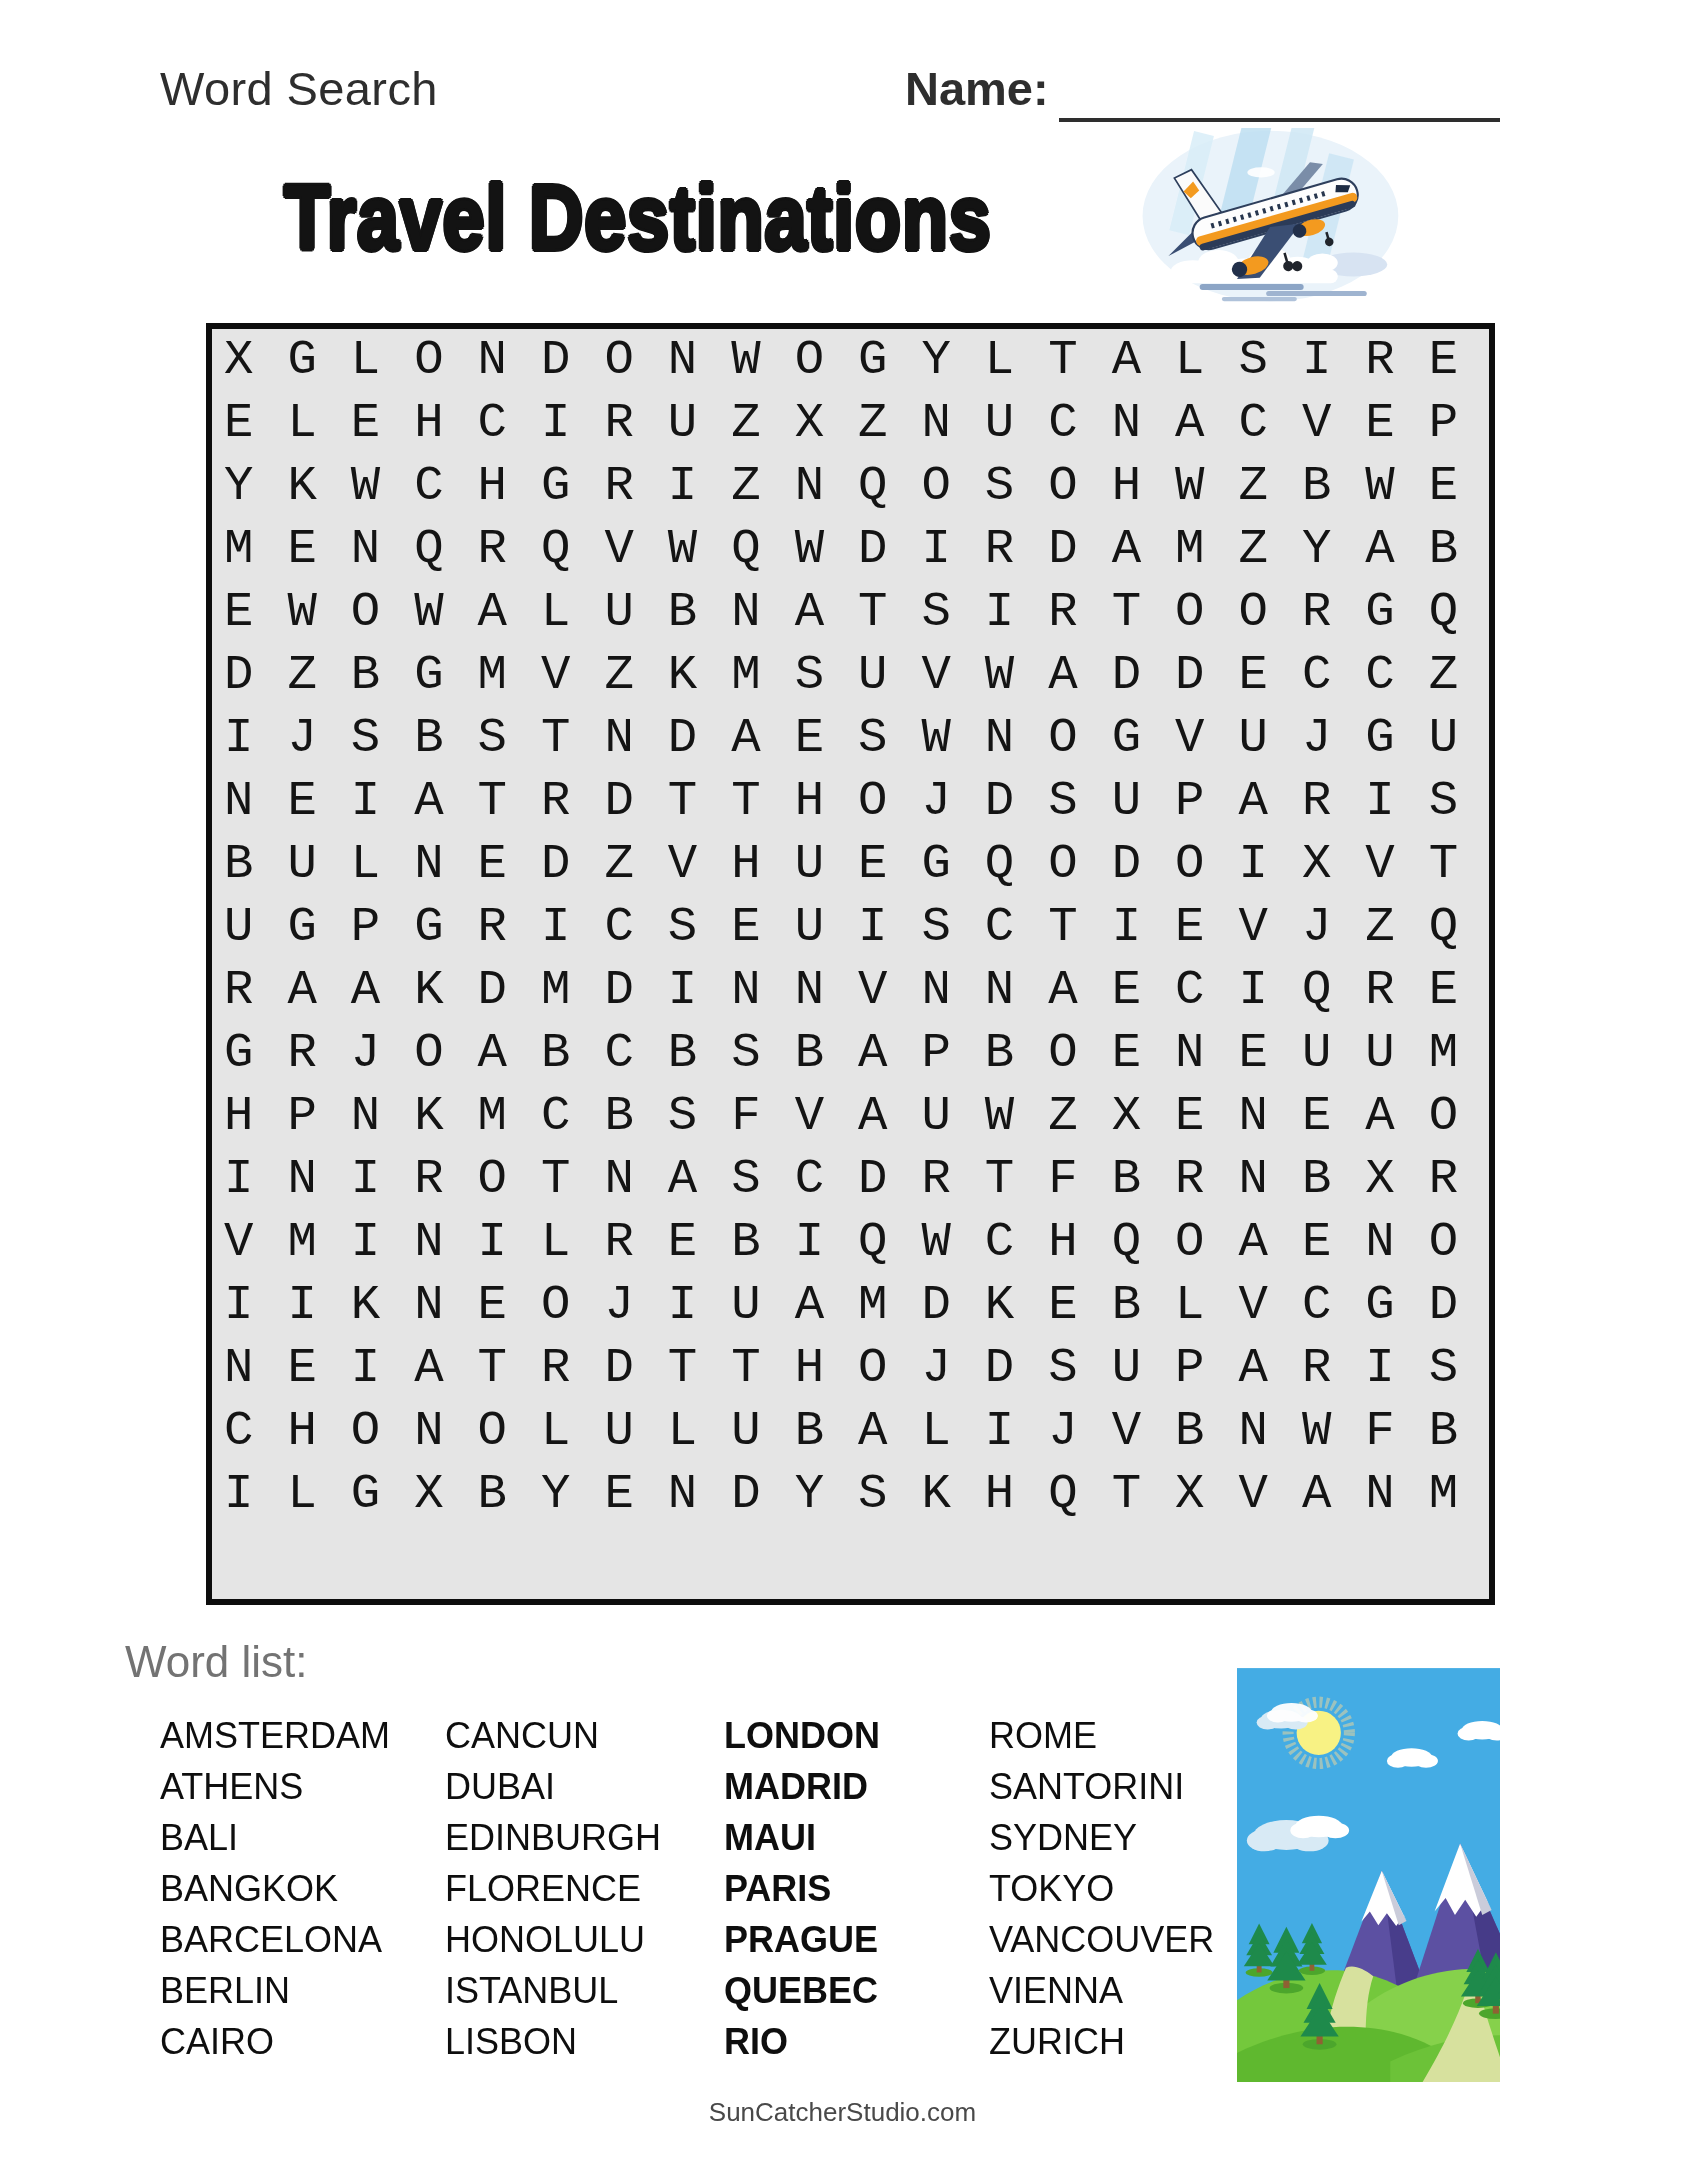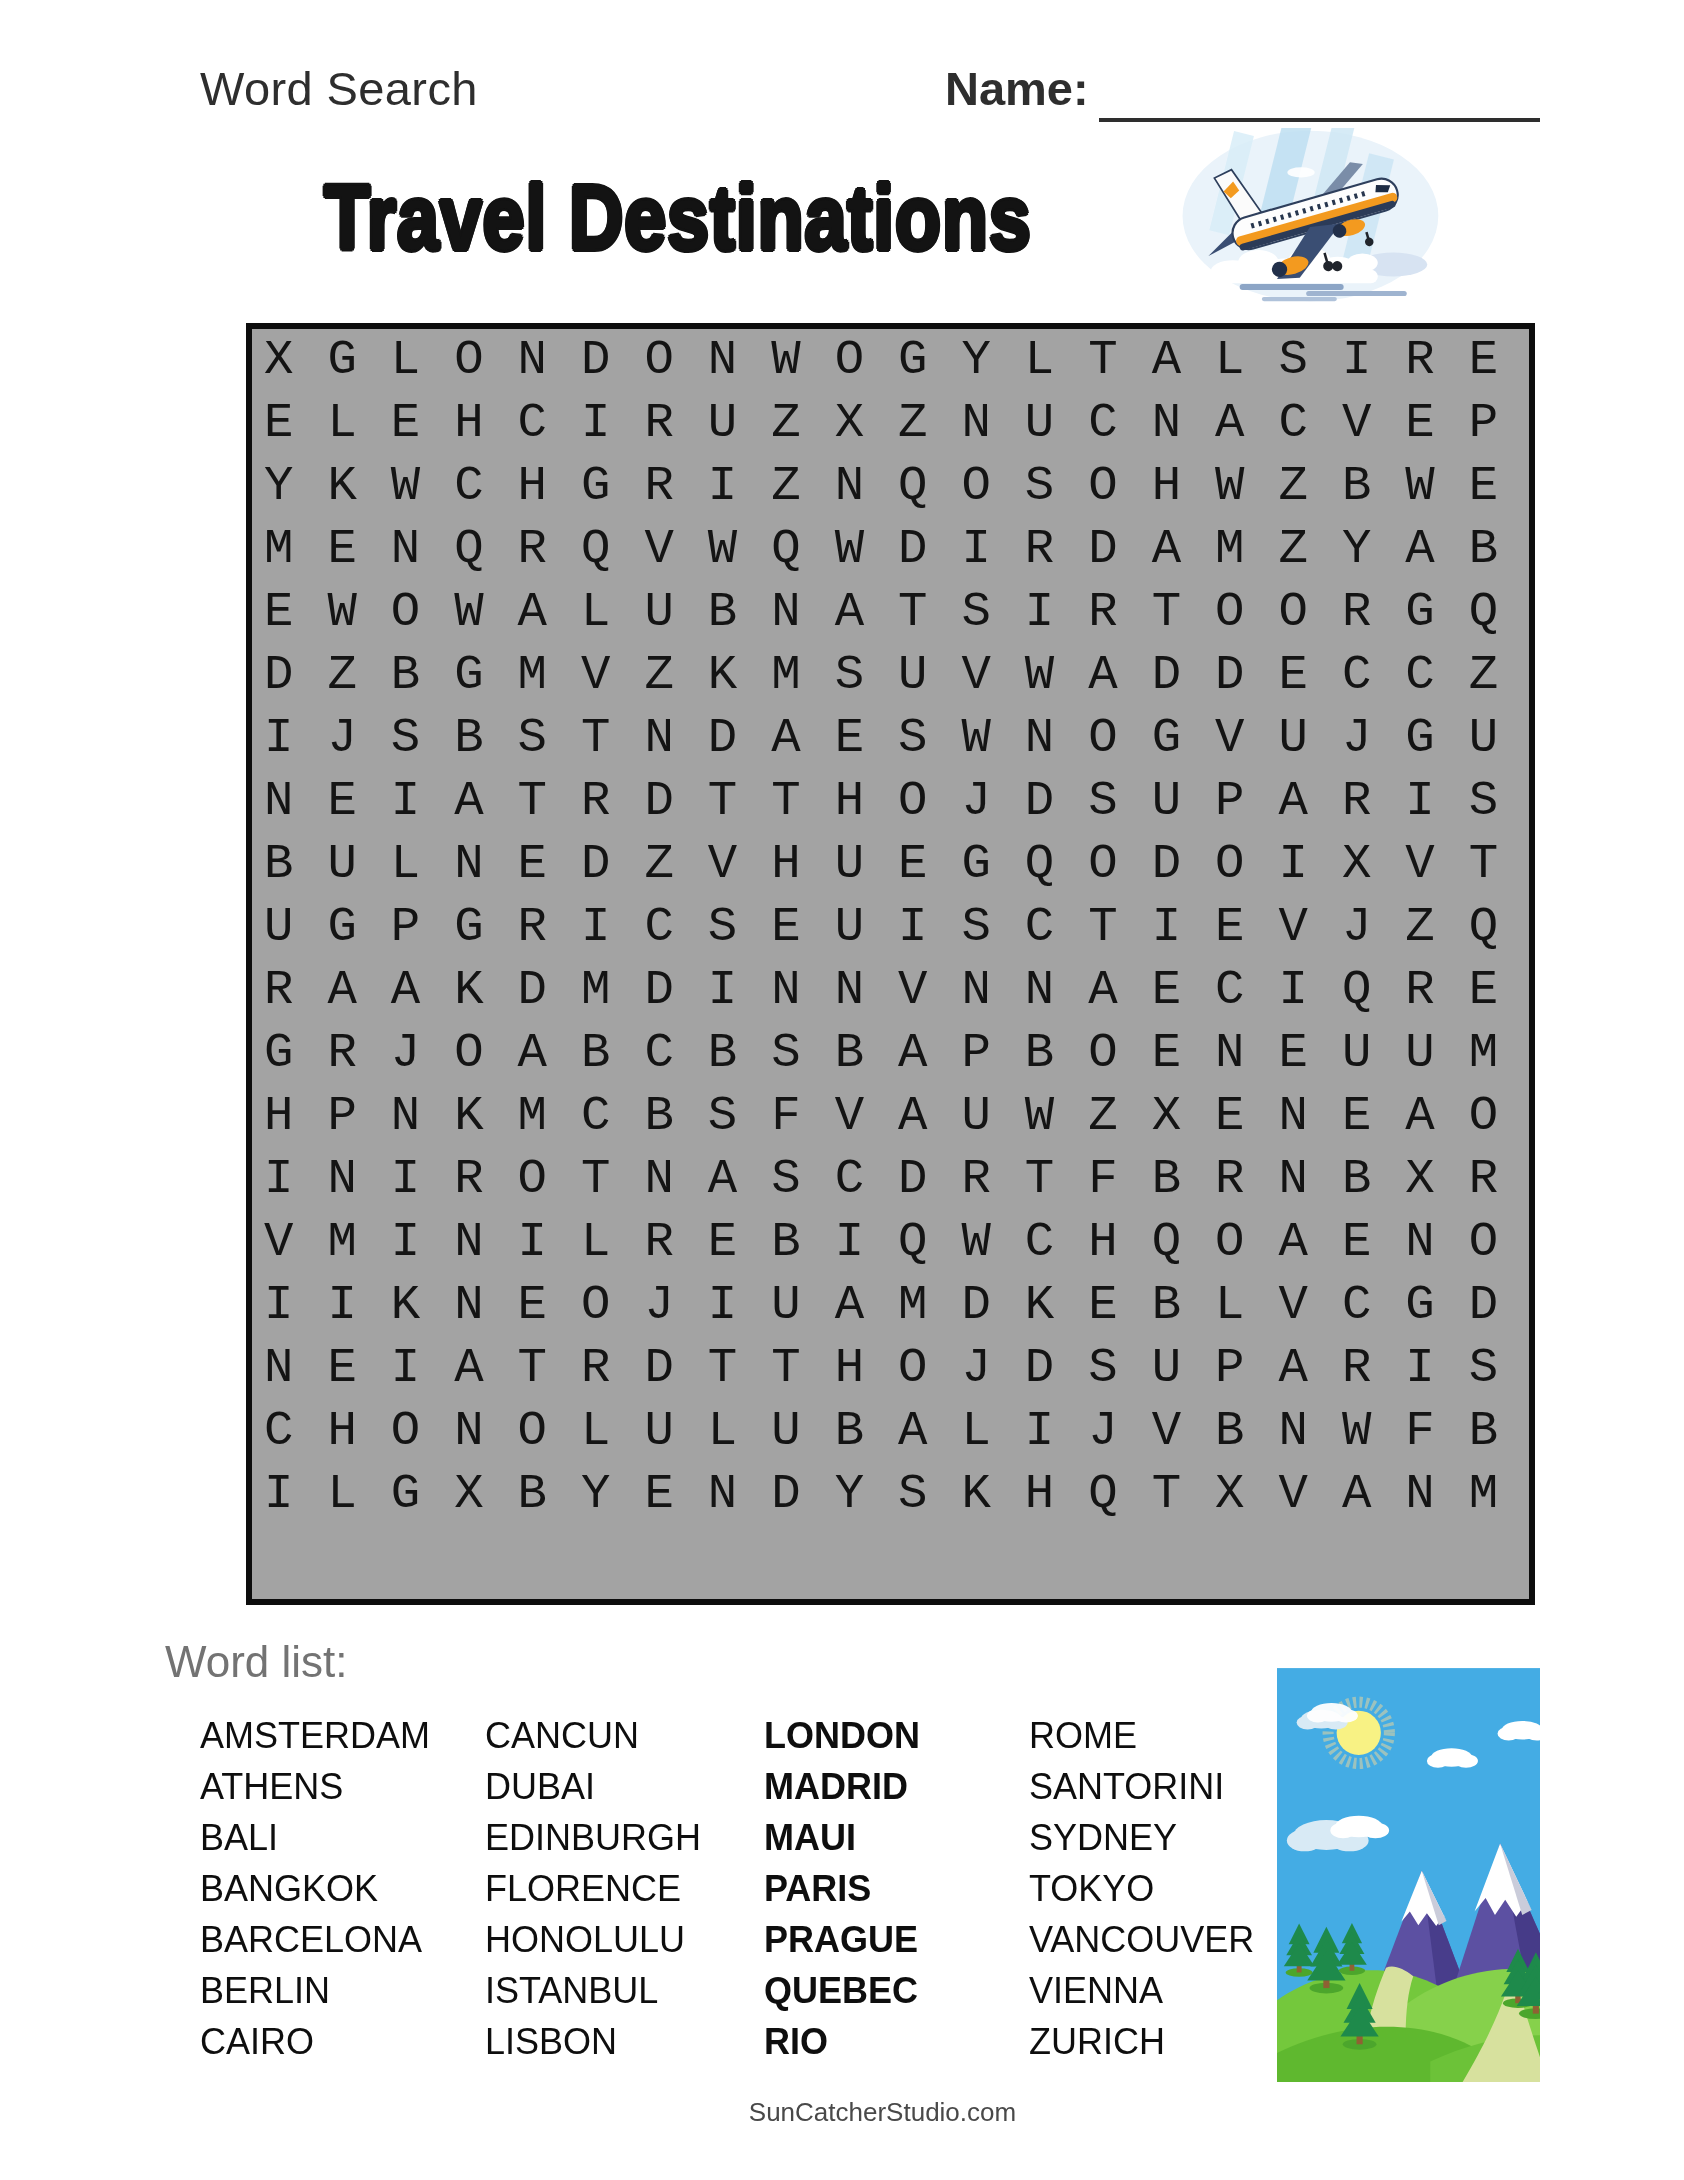--- a/index.html
+++ b/index.html
@@ -1,18 +1,18 @@
 <!DOCTYPE html>
 <html style="font-size:13.6px"><head>
 <meta charset="utf-8">
 <style>
   html,body { margin:0; padding:0; background:#ffffff; }
   .page {
     position:relative; width:1500px; height:2181px; background:#ffffff;
-    font-family:"Liberation Sans", sans-serif; overflow:hidden;margin-left:40px;
+    font-family:"Liberation Sans", sans-serif; overflow:hidden;
   }
   
   .doc-label {
     position:absolute; left:160px; top:61px;
     font-size:47px; font-weight:400; color:#2e2e2e; letter-spacing:0.4px;
   }
   .name-label {
     position:absolute; left:905px; top:61px;
     font-size:47px; font-weight:700; color:#2e2e2e;
   }
@@ -26,21 +26,21 @@
     font-size:90px; line-height:1.1; font-weight:900; color:#131313;
     letter-spacing:0.9px; white-space:nowrap;
     transform:scaleX(0.84); transform-origin:left top;
     text-shadow: 2.6px 0 #131313, -2.6px 0 #131313, 0 2.6px #131313, 0 -2.6px #131313,
                  1.7px 1.7px #131313, -1.7px 1.7px #131313, 1.7px -1.7px #131313, -1.7px -1.7px #131313;
   }
   .plane-illustration { position:absolute; left:1140px; top:128px; }
   
   .grid-box {
     position:absolute; left:206px; top:323px; width:1289px; height:1282px;
-    box-sizing:border-box; border:6.8px solid #0d0d0d; background:#a3a3a3;
+    box-sizing:border-box; border:6.8px solid #0d0d0d; background:#e5e5e5;
     padding-left:12px; overflow:hidden;
   }
   .grid-row {
     font-family:"Liberation Mono","DejaVu Sans Mono",monospace;
     font-size:49px; color:#141414; letter-spacing:34px;
     line-height:63px; height:63px; white-space:nowrap;
   }
   
   .wl-heading {
     position:absolute; left:125px; top:1637px;

